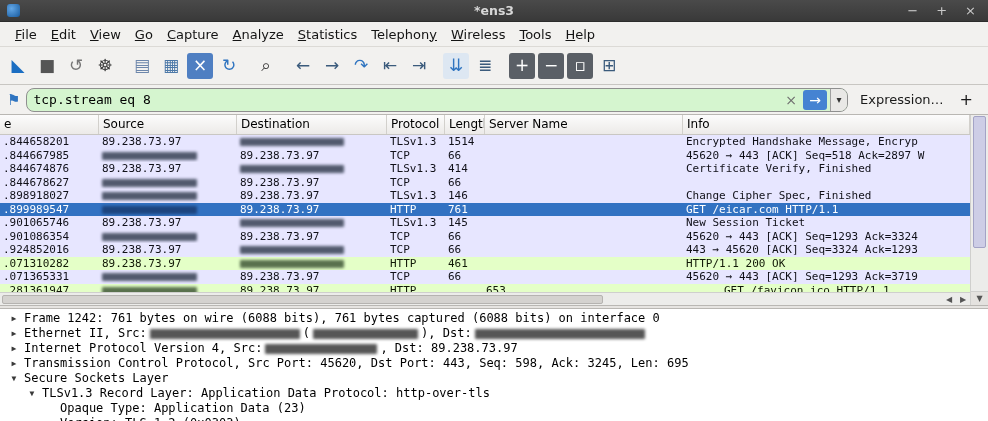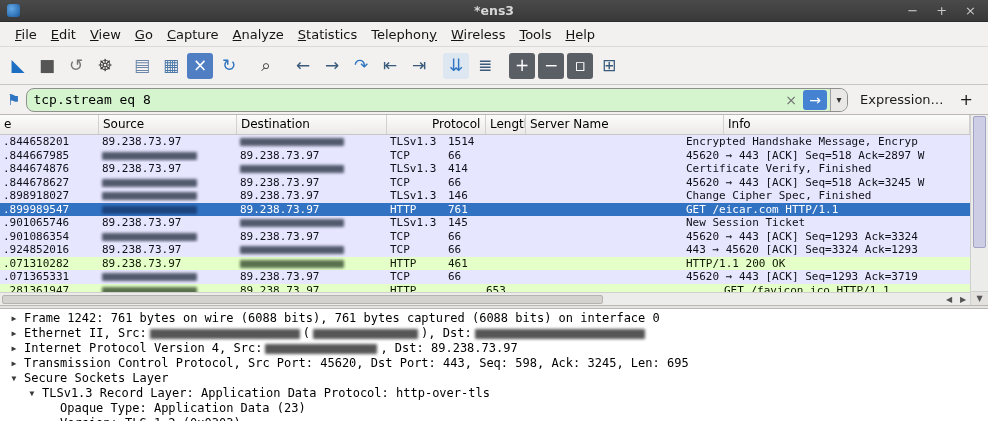--- a/index.html
+++ b/index.html
@@ -142,21 +142,21 @@
     <span class="expression-label">Expression…</span>
     <span class="add-btn">+</span>
   </div>
 
   <div class="list-wrap">
     <div class="list-main">
       <div class="header-row" id="header-row">
           <div class="hcell" style="width: 99px;">e</div>
           <div class="hcell" style="width: 138px;">Source</div>
           <div class="hcell" style="width: 150px;">Destination</div>
-          <div class="hcell" style="width: 58px; margin-left: 41px;">Protocol</div>
+          <div class="hcell" style="width: 58px;">Protocol</div>
           <div class="hcell" style="width: 40px;">Length</div>
           <div class="hcell" style="width: 198px;">Server Name</div>
           <div class="hcell grow">Info</div>
         </div>
       <div class="rows" id="rows">
           <div class="row r-lav">
             <div class="cell" style="width: 99px;">.844658201</div>
             <div class="cell" style="width: 138px;">89.238.73.97</div>
             <div class="cell" style="width: 150px;"><span class="redact" style="width: 104px;"></span></div>
             <div class="cell" style="width: 58px;">TLSv1.3</div>
@@ -182,21 +182,20 @@
             <div class="cell" style="width: 198px;"></div>
             <div class="cell grow">Certificate Verify, Finished</div>
           </div>
           <div class="row r-lav">
             <div class="cell" style="width: 99px;">.844678627</div>
             <div class="cell" style="width: 138px;"><span class="redact" style="width: 95px;"></span></div>
             <div class="cell" style="width: 150px;">89.238.73.97</div>
             <div class="cell" style="width: 58px;">TCP</div>
             <div class="cell" style="width: 40px;">66</div>
             <div class="cell" style="width: 198px;"></div>
-            <div class="cell grow">45620 → 443 [ACK] Seq=518 Ack=3245 W</div>
           </div>
           <div class="row r-lav">
             <div class="cell" style="width: 99px;">.898918027</div>
             <div class="cell" style="width: 138px;"><span class="redact" style="width: 95px;"></span></div>
             <div class="cell" style="width: 150px;">89.238.73.97</div>
             <div class="cell" style="width: 58px;">TLSv1.3</div>
             <div class="cell" style="width: 40px;">146</div>
             <div class="cell" style="width: 198px;"></div>
             <div class="cell grow">Change Cipher Spec, Finished</div>
           </div>

